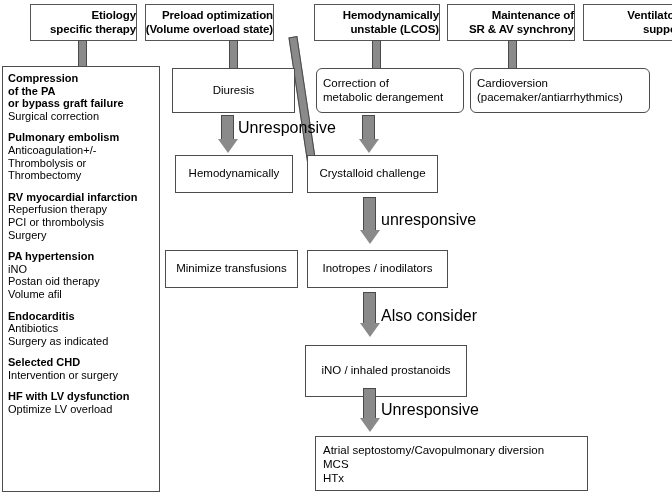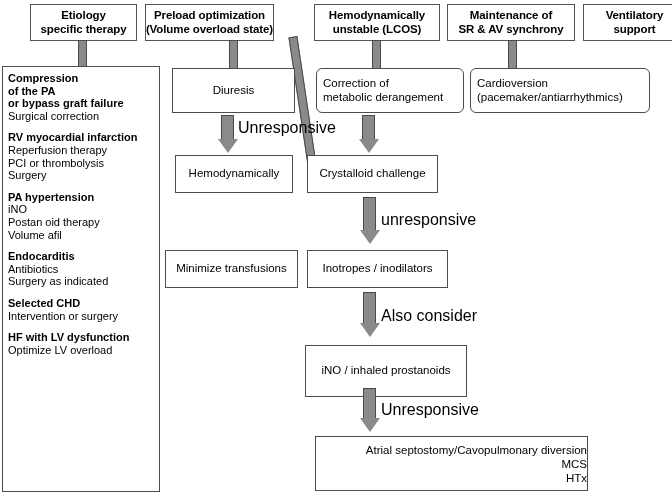--- a/index.html
+++ b/index.html
@@ -16,21 +16,21 @@
     position:absolute;
     box-sizing:border-box;
     background:#ffffff;
     border:1px solid #4d4d4d;
     display:flex;
     flex-direction:column;
     justify-content:center;
   }
   .box.hdr{
     border:1px solid #555555;
-    align-items:center;
+    align-items:flex-end;
     text-align:center;
     font-weight:bold;
     font-size:11.5px;
     line-height:13.5px;
     letter-spacing:-0.1px;
   }
   .box.node{
     align-items:center;
     text-align:center;
     font-size:11.5px;
@@ -44,22 +44,23 @@
   }
   .box.list{
     align-items:flex-start;
     justify-content:flex-start;
     text-align:left;
     padding:5px 4px 4px 5px;
     font-size:11px;
     line-height:12.6px;
   }
   .box.multi{
-    align-items:flex-end;
+    align-items:flex-start;
     text-align:left;
+    padding-left:7px;
     font-size:11.5px;
     line-height:14px;
   }
 
   .grp{margin-bottom:9px;}
   .grp:last-child{margin-bottom:0;}
   .grp .t{font-weight:bold;white-space:nowrap;}
   .grp .d{font-weight:normal;white-space:nowrap;}
   .ln{white-space:nowrap;}
 
@@ -142,20 +143,26 @@
 
   <div class="box list" style="left:2px;top:66px;width:158px;height:426px;">
 
     <div class="grp">
       <div class="t">Compression</div>
       <div class="t">of the PA</div>
       <div class="t">or bypass graft failure</div>
       <div class="d">Surgical correction</div>
     </div>
 
+    <div class="grp">
+      <div class="t">Pulmonary embolism</div>
+      <div class="d">Anticoagulation+/-</div>
+      <div class="d">Thrombolysis or</div>
+      <div class="d">Thrombectomy</div>
+    </div>
 
     <div class="grp">
       <div class="t">RV myocardial infarction</div>
       <div class="d">Reperfusion therapy</div>
       <div class="d">PCI or thrombolysis</div>
       <div class="d">Surgery</div>
     </div>
 
     <div class="grp">
       <div class="t">PA hypertension</div>

